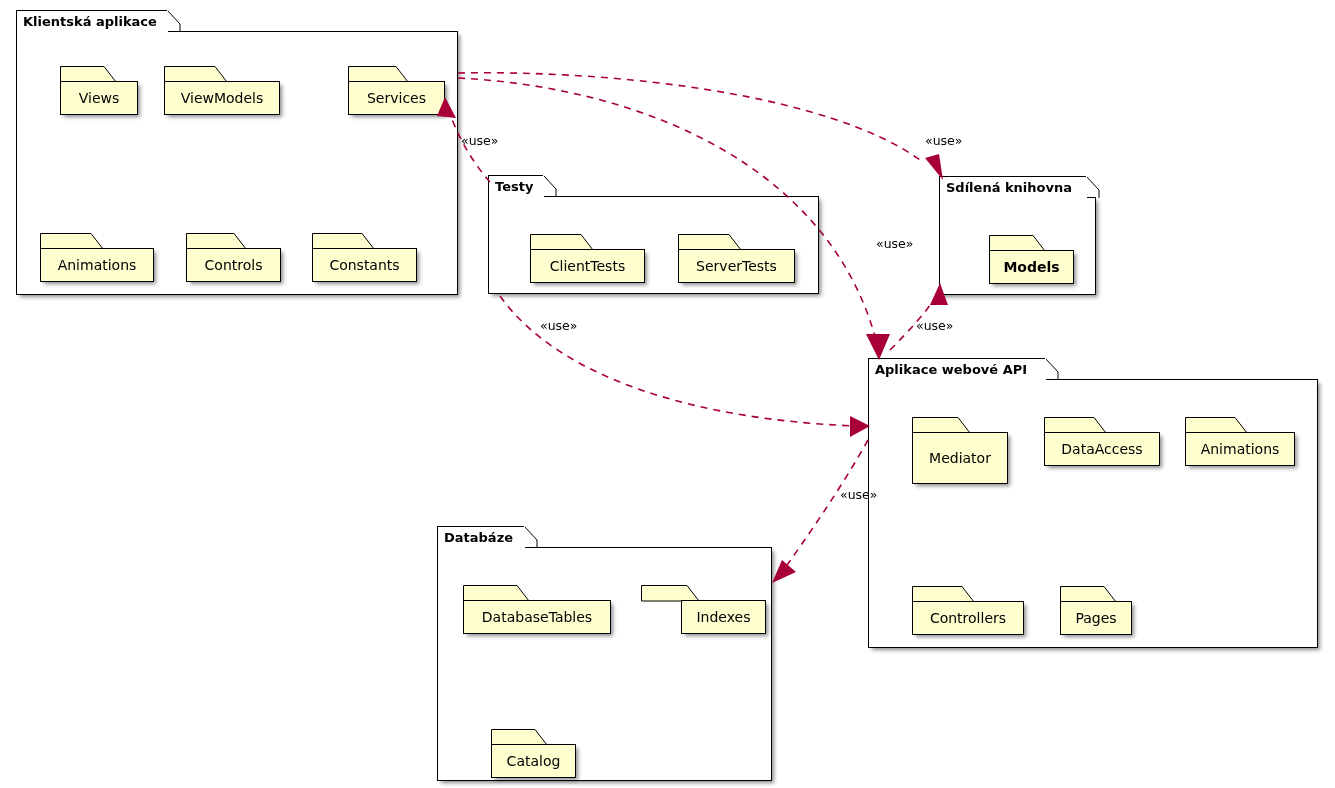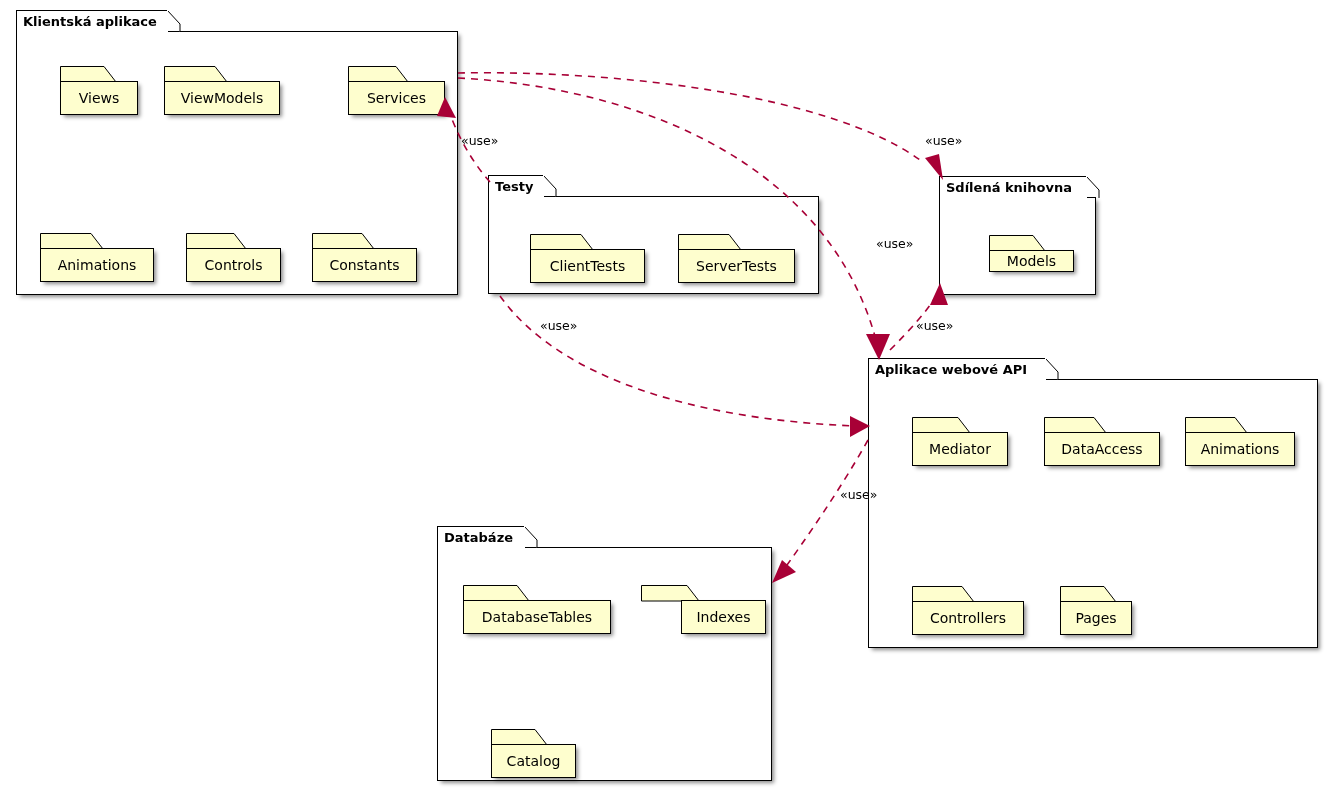--- a/index.html
+++ b/index.html
@@ -238,41 +238,41 @@
             <path d="M 0 0 L 13 14 L 13 22" fill="#FFFFFF" stroke="#000000" stroke-width="1"></path>
             <line x1="0" y1="0" x2="0" y2="22" stroke="#FFFFFF" stroke-width="2"></line>
           </svg></div>
         <div class="pkg-body" style="top: 21px; width: 157px; height: 98px;"></div>
         <div class="sub" style="left: 50px; top: 59px; width: 85px; height: 49px;">
           <div class="sub-tab">
             <svg width="62" height="17" viewBox="0 0 62 17">
               <path d="M 0.5 0.5 L 44 0.5 L 56 16 L 0.5 16 Z" fill="#FEFECE" stroke="#000000" stroke-width="1"></path>
             </svg>
           </div>
-          <div class="sub-body" style="width: 85px; height: 22px;">
+          <div class="sub-body" style="width: 85px; height: 34px; font-weight: bold;">
             <span class="sub-label">Models</span>
           </div>
         </div>
       </div>
       <div class="pkg" style="left: 868px; top: 358px; width: 450px; height: 290px;">
         <div class="pkg-tab" style="width: 178px;">
           <span class="pkg-tab-label">Aplikace webové API</span>
         </div>
         <div class="pkg-tab-corner" style="left: 177px;"><svg width="14" height="23" viewBox="0 0 14 23">
             <path d="M 0 0 L 13 14 L 13 22" fill="#FFFFFF" stroke="#000000" stroke-width="1"></path>
             <line x1="0" y1="0" x2="0" y2="22" stroke="#FFFFFF" stroke-width="2"></line>
           </svg></div>
         <div class="pkg-body" style="top: 21px; width: 450px; height: 269px;"></div>
         <div class="sub" style="left: 44px; top: 59px; width: 96px; height: 49px;">
           <div class="sub-tab">
             <svg width="64" height="17" viewBox="0 0 64 17">
               <path d="M 0.5 0.5 L 46 0.5 L 58 16 L 0.5 16 Z" fill="#FEFECE" stroke="#000000" stroke-width="1"></path>
             </svg>
           </div>
-          <div class="sub-body" style="width: 96px; height: 34px; justify-content: center;">
+          <div class="sub-body" style="width: 96px; height: 52px; justify-content: center;">
             <span class="sub-label">Mediator</span>
           </div>
         </div>
         <div class="sub" style="left: 176px; top: 59px; width: 116px; height: 49px;">
           <div class="sub-tab">
             <svg width="68" height="17" viewBox="0 0 68 17">
               <path d="M 0.5 0.5 L 50 0.5 L 62 16 L 0.5 16 Z" fill="#FEFECE" stroke="#000000" stroke-width="1"></path>
             </svg>
           </div>
           <div class="sub-body" style="width: 116px; height: 34px;">

